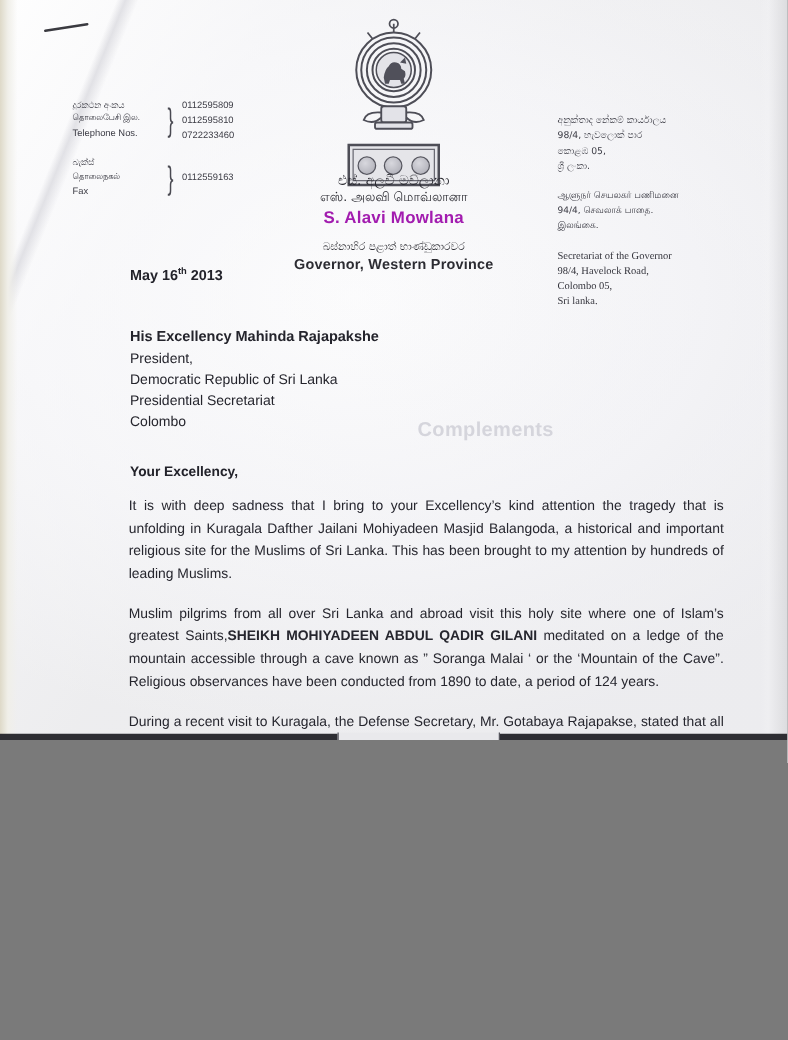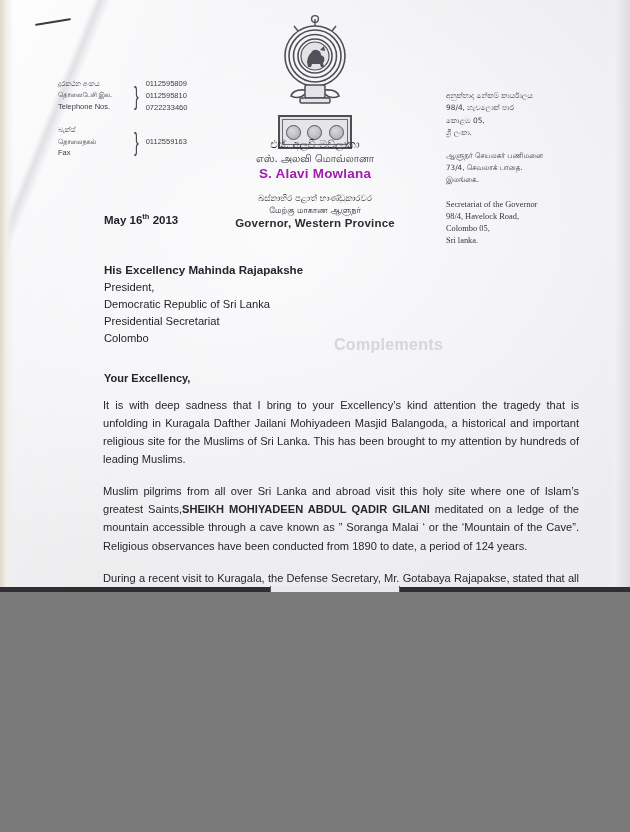--- a/index.html
+++ b/index.html
@@ -327,35 +327,34 @@
         </div>
       </div>
     </div>
 
     <div class="name-block">
       <div class="name-sin">එස්. අලවී මව්ලානා</div>
       <div class="name-tam">எஸ். அலவி மொவ்லானா</div>
       <div class="name-en">S. Alavi Mowlana</div>
       <div class="title-block">
         <div class="title-sin">බස්නාහිර පළාත් භාණ්ඩුකාරවර</div>
-        <div class="title-tam">மேற்கு மாகாண ஆளுநர்</div>
         <div class="title-en">Governor, Western Province</div>
       </div>
     </div>
 
     <div class="address-block">
       <div class="addr-sin">
         <div>අනුක්තාද නේකම් කාර්යාලය</div>
         <div>98/4, හැවලොක් පාර</div>
         <div>කොළඹ 05,</div>
         <div>ශ්‍රී ලංකා.</div>
       </div>
       <div class="addr-tam">
         <div>ஆளுநர் செயலகர் பணிமனை</div>
-        <div>73/4, செவலாக் பாதை.</div>
+        <div>94/4, செவலாக் பாதை.</div>
         <div>இலங்கை.</div>
       </div>
       <div class="addr-en">
         <div>Secretariat of the Governor</div>
         <div>98/4, Havelock Road,</div>
         <div>Colombo 05,</div>
         <div>Sri lanka.</div>
       </div>
     </div>
 

